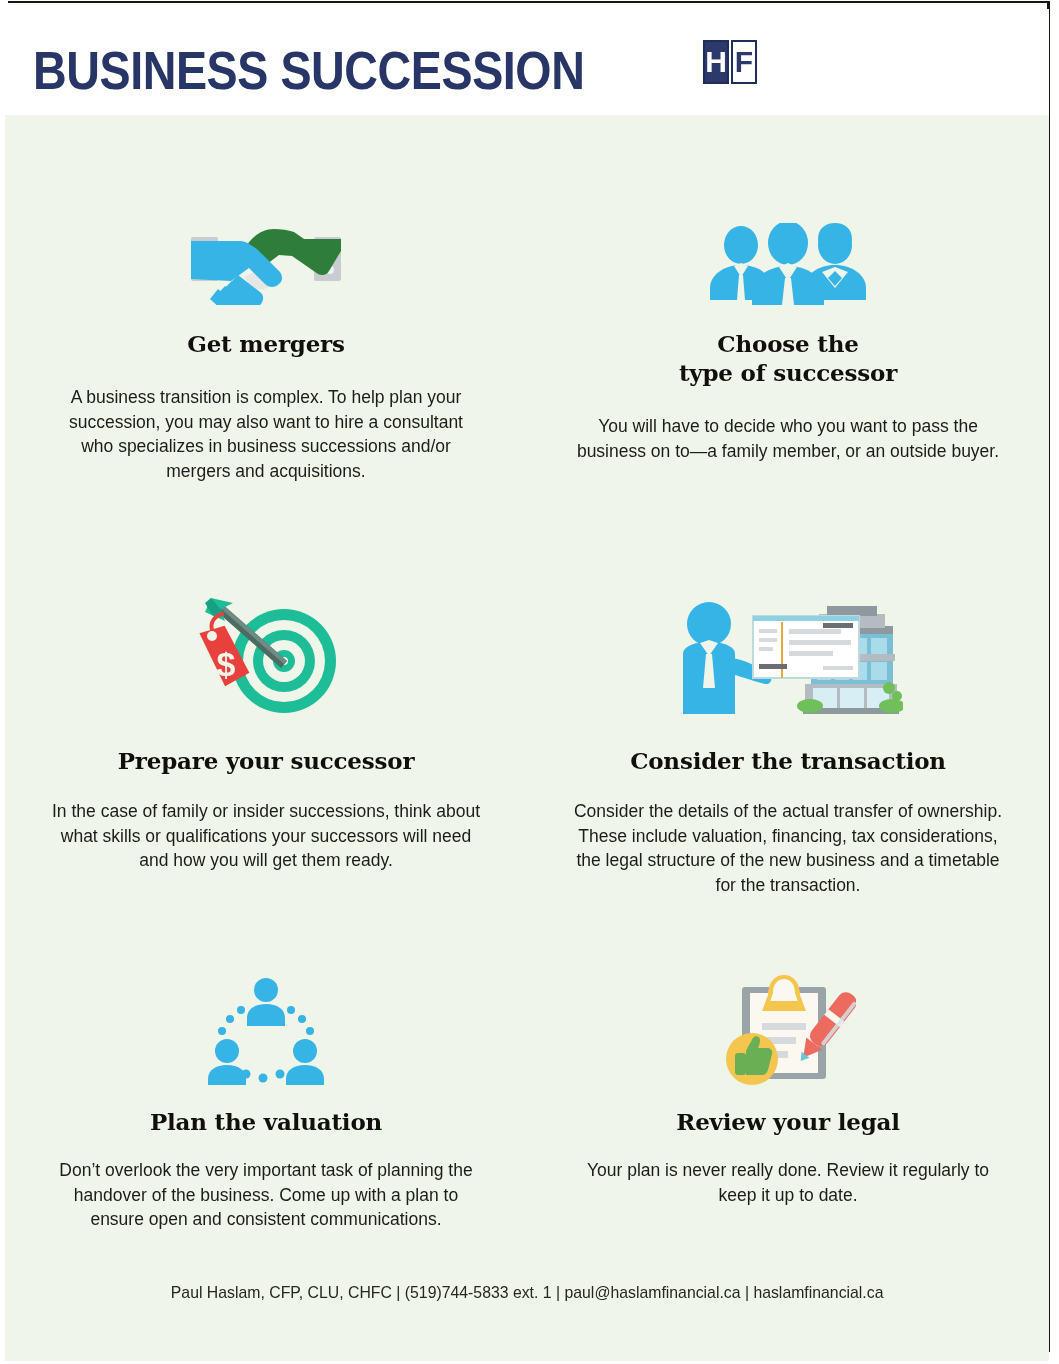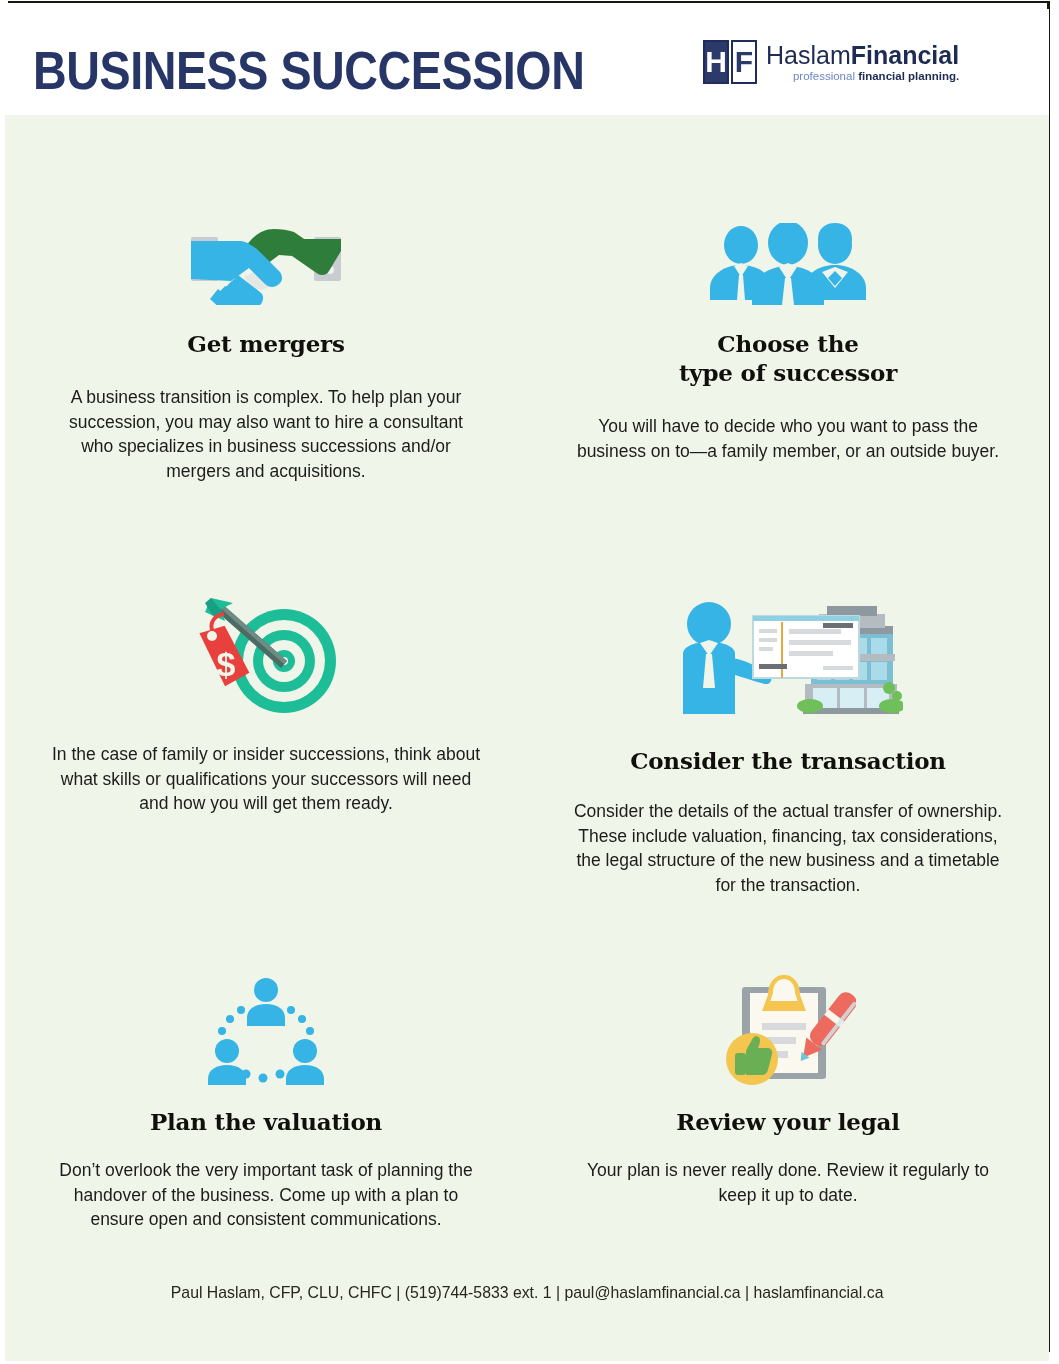--- a/index.html
+++ b/index.html
@@ -211,24 +211,20 @@
   <div id="frame-border-right"></div>
 
   <div id="header">
     <div id="page-title">BUSINESS SUCCESSION</div>
 
     <div id="logo">
       <div class="logo-boxes">
         <div class="logo-box h">H</div>
         <div class="logo-box f">F</div>
       </div>
-      <div class="logo-words">
-        <div class="logo-name"><span>Haslam</span><b>Financial</b></div>
-        <div class="logo-tag"><span class="pro">professional</span> <b>financial planning.</b></div>
-      </div>
     </div>
   </div>
 
   <div id="sheet">
 
     <div id="grid">
 
       <div class="block r1">
         <div class="icon-wrap">
           <svg width="150" height="86" viewBox="0 0 150 86">
@@ -303,20 +299,21 @@
             <path d="M31 4l22 5-12 6 4 12-20-9z" fill="#1dbd98"></path>
             <path d="M31 4l12 14-10 4-8-13z" fill="#17a083"></path>
 
             <path d="M44 20c-10 1-14 9-12 16" stroke="#e8403c" stroke-width="4" fill="none"></path>
 
             <path d="M22 36l26-4 18 50-26 10z" fill="#e8403c" transform="rotate(-8 44 56)"></path>
             <circle cx="32" cy="42" r="5" fill="#f0f5ea"></circle>
             <text x="46" y="82" font-family="Liberation Sans, sans-serif" font-size="34" font-weight="bold" fill="#f0f5ea" text-anchor="middle">$</text>
           </svg>
         </div>
+        <div class="block-heading">Prepare your successor</div>
         <div class="block-body">In the case of family or insider successions, think about what skills or qualifications your successors will need and how you will get them ready.</div>
       </div>
 
       <div class="block r2">
         <div class="icon-wrap tall">
           <svg width="230" height="122" viewBox="0 0 230 122">
 
             <rect x="138" y="30" width="82" height="84" fill="#8e989f"></rect>
             <rect x="146" y="18" width="66" height="14" fill="#b4bcc2"></rect>
             <rect x="154" y="10" width="50" height="10" fill="#8e989f"></rect>

